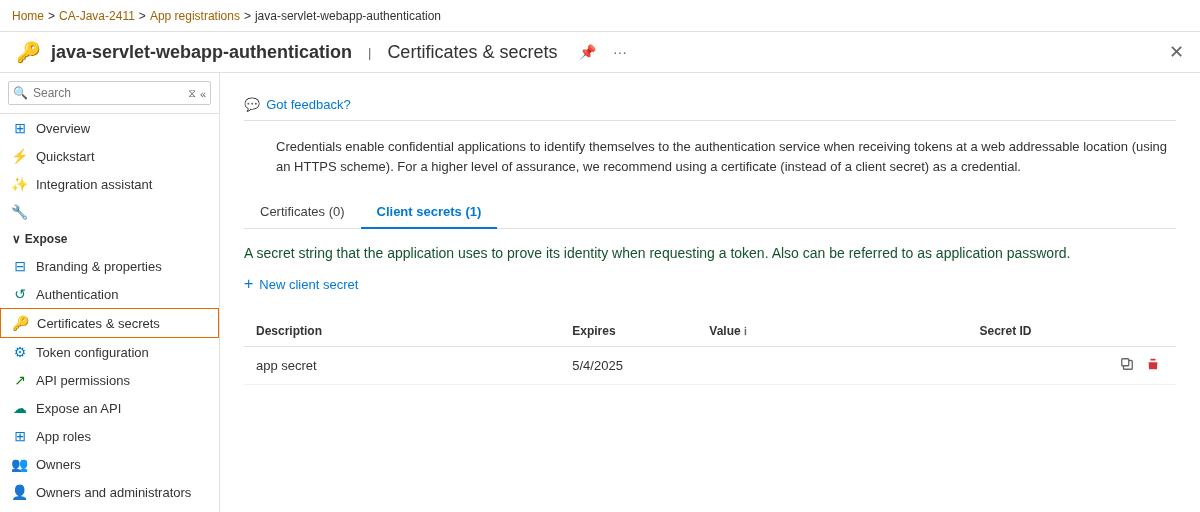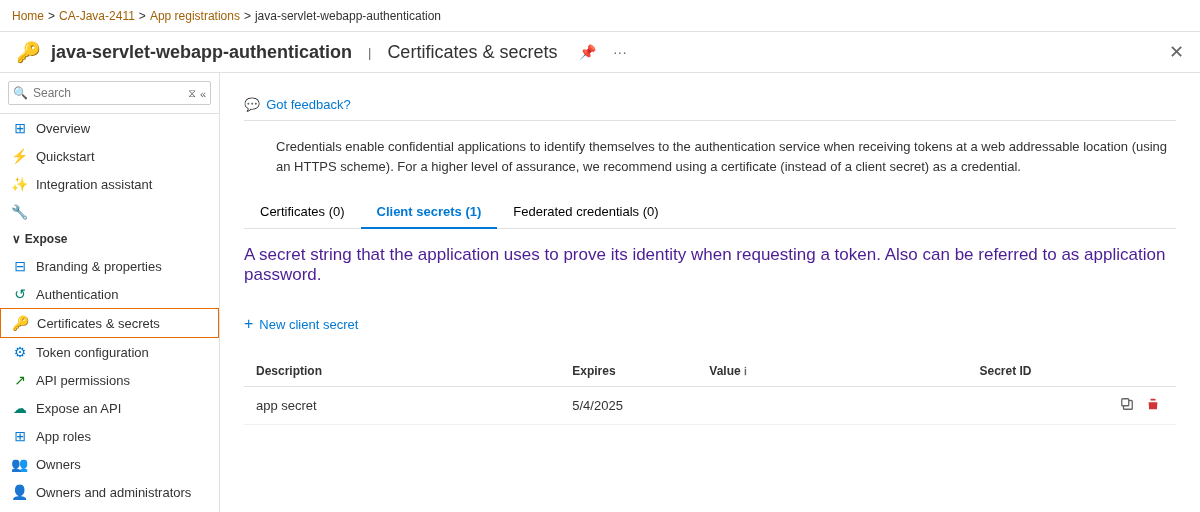--- a/index.html
+++ b/index.html
@@ -39,25 +39,25 @@
 
     .collapse-section { padding: 6px 12px; font-size: 12px; font-weight: 600; color: #333; cursor: pointer; display: flex; align-items: center; gap: 4px; }
 
     
     .content { flex: 1; overflow-y: auto; padding: 16px 24px; }
     .feedback-bar { display: flex; align-items: center; gap: 6px; padding: 8px 0; border-bottom: 1px solid #e0e0e0; margin-bottom: 16px; color: #0078d4; font-size: 13px; cursor: pointer; }
     .description-text { font-size: 13px; color: #333; line-height: 1.5; margin-bottom: 20px; max-width: 960px; margin-left: 32px; }
 
     
     .tabs { display: flex; border-bottom: 1px solid #e0e0e0; margin-bottom: 16px; }
-    .tab { padding: 8px 16px; cursor: pointer; font-size: 13px; color: #000000; border-bottom: 2px solid transparent; margin-bottom: -1px; }
+    .tab { padding: 8px 16px; cursor: pointer; font-size: 13px; color: #404040; border-bottom: 2px solid transparent; margin-bottom: -1px; }
     .tab.active { color: #0078d4; border-bottom: 2px solid #0078d4; font-weight: 600; }
 
     
-    .secret-description { font-size: 17px; color: #4c1d95; margin-bottom: 24px; }
+    .secret-description { font-size: 14px; color: #14532d; margin-bottom: 8px; }
     .add-secret-btn { display: flex; align-items: center; gap: 6px; padding: 6px 0; cursor: pointer; color: #0078d4; font-size: 13px; background: none; border: none; margin-bottom: 16px; }
     .add-secret-btn .plus-icon { font-size: 16px; }
 
     
     .table { width: 100%; border-collapse: collapse; }
     .table th { text-align: left; padding: 8px 12px; font-size: 12px; font-weight: 600; color: #333; border-bottom: 1px solid #e0e0e0; }
     .table td { padding: 8px 12px; font-size: 13px; color: #333; border-bottom: 1px solid #f0f0f0; }
     .table .col-desc { width: 35%; }
     .table .col-expires { width: 15%; }
     .table .col-value { width: 30%; }
@@ -181,21 +181,20 @@
     <div class="feedback-bar">
       <span>💬</span>
       <span>Got feedback?</span>
     </div>
 
     <p class="description-text">Credentials enable confidential applications to identify themselves to the authentication service when receiving tokens at a web addressable location (using an HTTPS scheme). For a higher level of assurance, we recommend using a certificate (instead of a client secret) as a credential.</p>
 
     <div class="tabs">
       <div class="tab">Certificates (0)</div>
       <div class="tab active">Client secrets (1)</div>
-      <div class="tab">Federated credentials (0)</div>
     </div>
 
     <p class="secret-description">A secret string that the application uses to prove its identity when requesting a token. Also can be referred to as application password.</p>
 
     <button class="add-secret-btn">
       <span class="plus-icon">+</span>
       <span>New client secret</span>
     </button>
 
     <table class="table">

